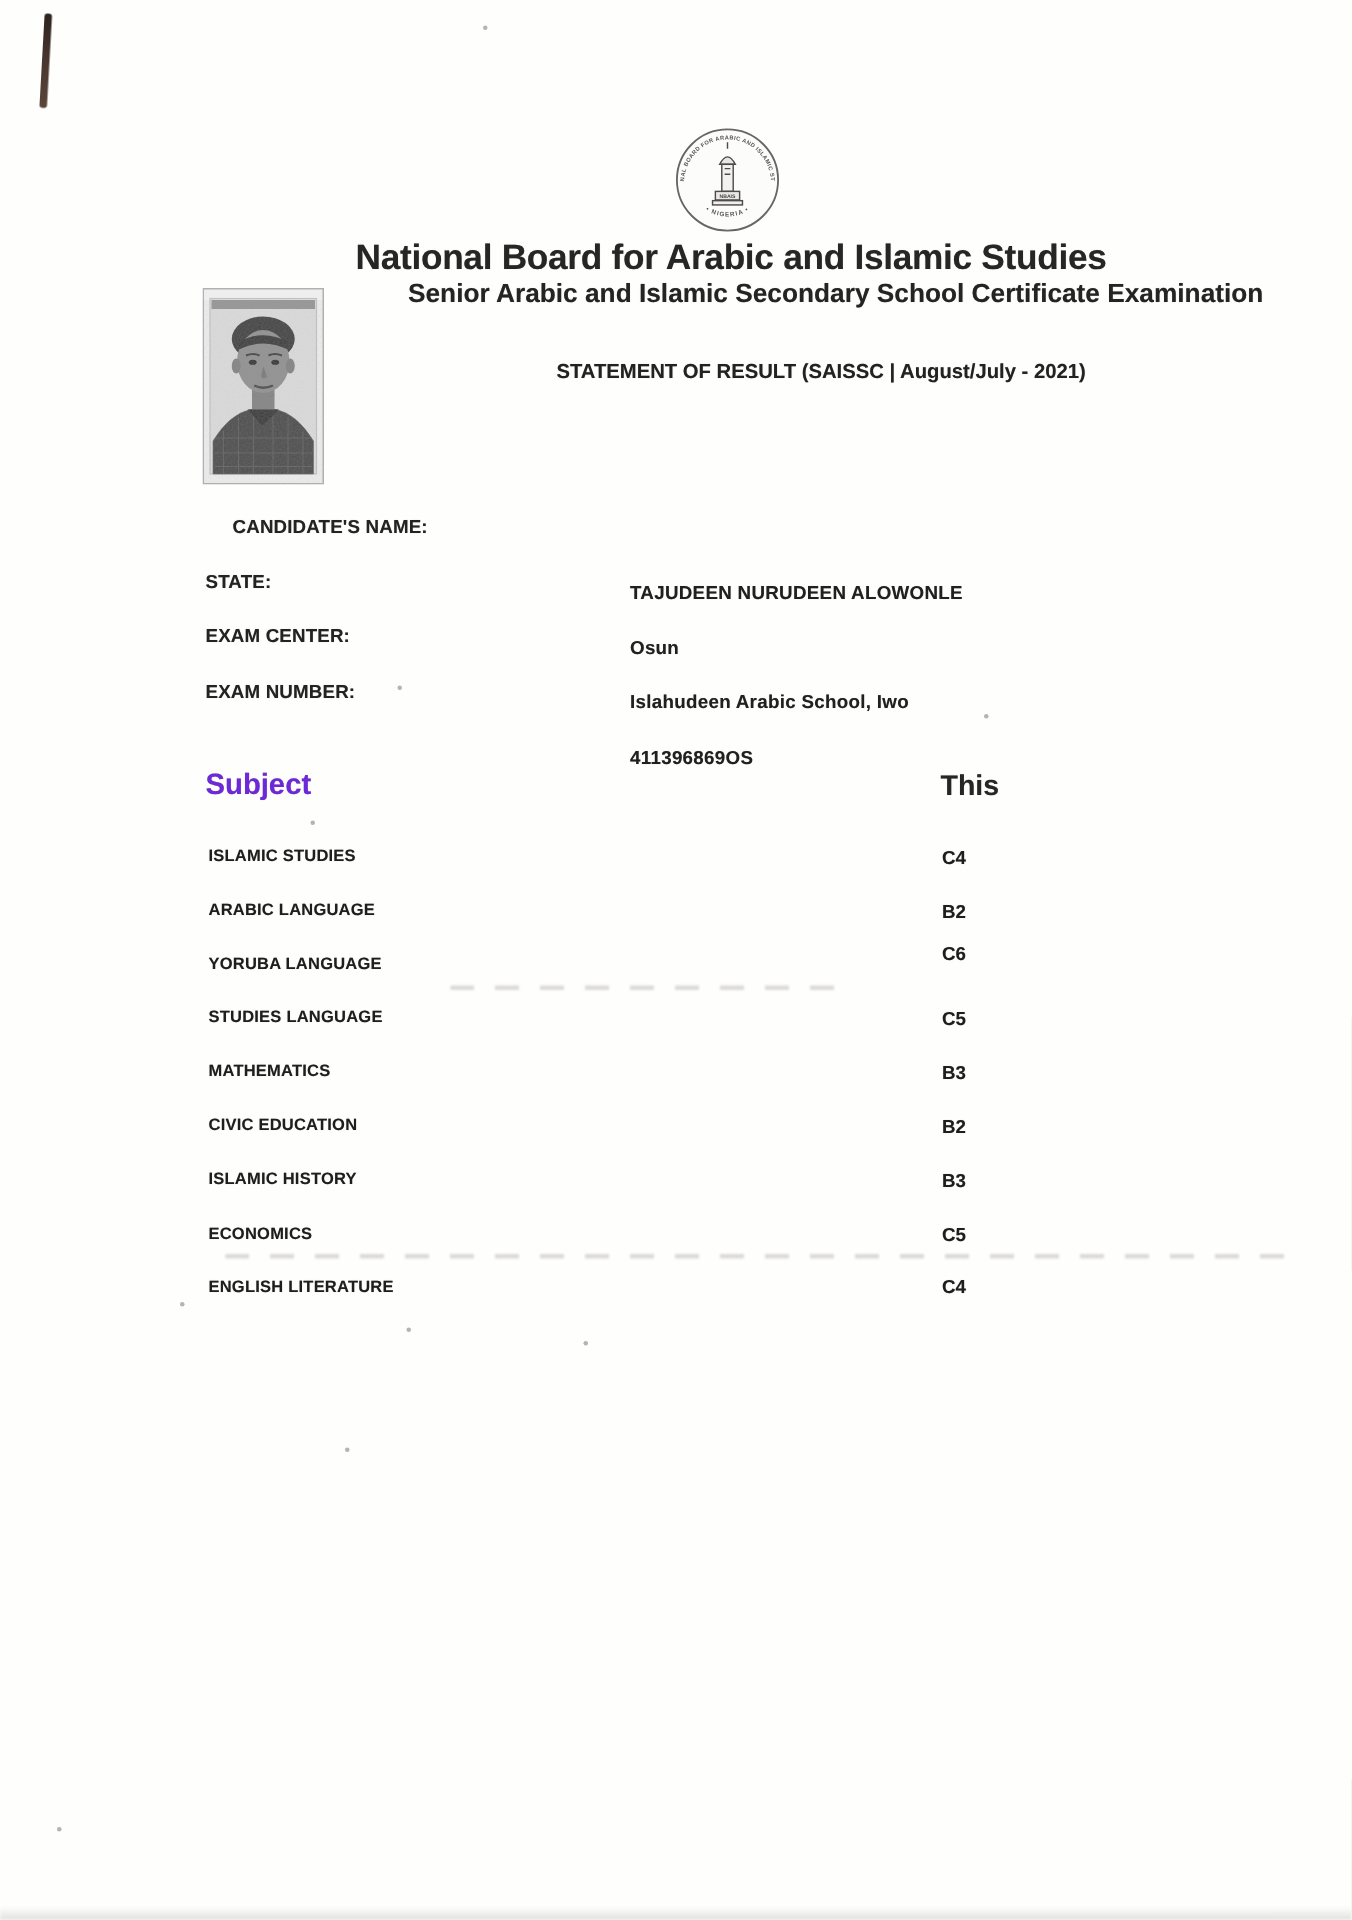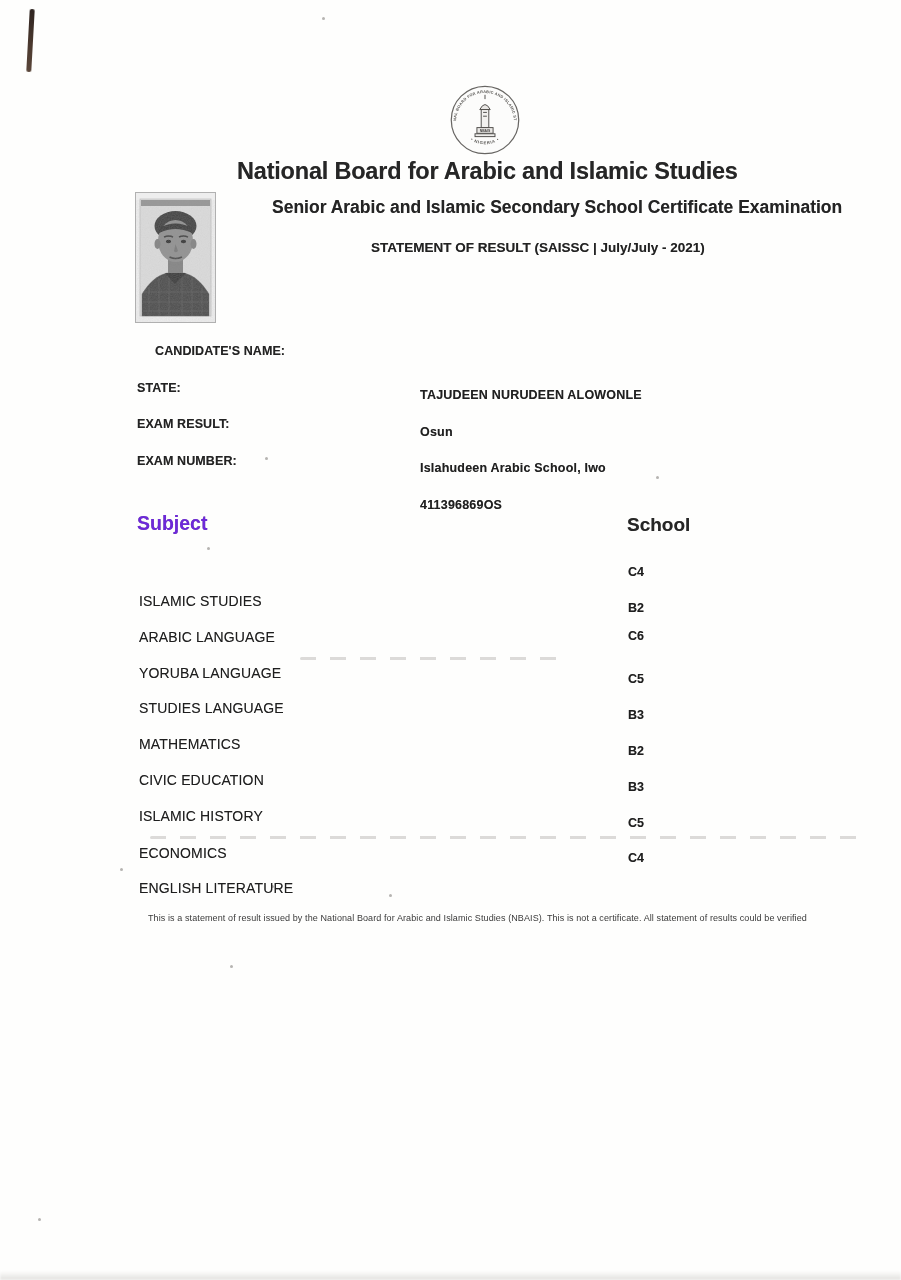--- a/index.html
+++ b/index.html
@@ -26,34 +26,34 @@
     background:repeating-linear-gradient(90deg,rgba(140,137,132,.55) 0 16px,rgba(140,137,132,0) 16px 30px);
   }
   .bottom-smudge{
     position:absolute;left:0;bottom:0;width:100%;height:9px;opacity:.5;filter:blur(1px);
     background:linear-gradient(to top,rgba(150,146,140,.55),rgba(150,146,140,0));
   }
 
   
   .seal{position:absolute;left:447px;top:82px;width:76px;height:76px;opacity:.92;filter:blur(.2px);}
   .doc-title{position:absolute;left:237px;top:158px;font-size:23.5px;font-weight:bold;letter-spacing:-.2px;color:#262626;}
-  .doc-subtitle{position:absolute;left:272px;top:197px;font-size:17.5px;font-weight:bold;color:#242424;}
+  .doc-subtitle{position:absolute;left:272px;top:185px;font-size:17.5px;font-weight:bold;color:#242424;}
   .doc-statement{position:absolute;left:371px;top:240px;font-size:13.5px;font-weight:bold;color:#222;}
 
   
   .photo{position:absolute;left:135px;top:192px;width:81px;height:131px;filter:grayscale(1) contrast(.96) blur(.25px);}
 
   
   .field-label{position:absolute;left:137px;font-size:12.5px;font-weight:bold;color:#232323;letter-spacing:.1px;}
   .field-value{position:absolute;left:420px;font-size:12.5px;font-weight:bold;color:#202020;letter-spacing:.2px;margin-top:44px;}
 
   
   .col-head-subject{position:absolute;left:137px;top:512px;font-size:19.5px;font-weight:600;color:#6d28d9;}
   .col-head-grade{position:absolute;left:627px;top:514px;font-size:19px;font-weight:600;color:#262626;}
-  .srow-subject{position:absolute;left:139px;font-size:14px;font-weight:normal;color:#1e1e1e;letter-spacing:.15px;margin-top:28px;}
+  .srow-subject{position:absolute;left:139px;font-size:11px;font-weight:bold;color:#1e1e1e;letter-spacing:.15px;}
   .srow-grade{position:absolute;left:628px;font-size:12.5px;font-weight:bold;color:#1e1e1e;}
 
   .disclaimer{position:absolute;left:148px;top:913px;width:700px;font-size:9px;color:#3a3a3a;letter-spacing:.1px;}
 </style>
 </head>
 <body>
 
 <div class="page">
 
   <div class="pen-mark"></div>
@@ -90,21 +90,21 @@
       <line x1="38" y1="32" x2="42" y2="32"></line>
       <line x1="38" y1="36" x2="42" y2="36"></line>
       <rect x="31.5" y="48" width="17" height="6" fill="#e9e7e4"></rect>
       <rect x="29.5" y="54.5" width="21" height="3" fill="#efeeec"></rect>
     </g>
     <text x="40" y="52.6" font-size="3.6" font-weight="bold" fill="#333130" text-anchor="middle" font-family="Liberation Sans, sans-serif">NBAIS</text>
   </svg>
 
   <div class="doc-title soft">National Board for Arabic and Islamic Studies</div>
   <div class="doc-subtitle soft">Senior Arabic and Islamic Secondary School Certificate Examination</div>
-  <div class="doc-statement soft">STATEMENT OF RESULT (SAISSC | July/July - 2021)</div>
+  <div class="doc-statement soft">STATEMENT OF RESULT (SAISSC | August/July - 2021)</div>
 
   <svg class="photo" viewBox="0 0 81 131">
     <defs>
       <filter id="grain">
           <feTurbulence type="fractalNoise" baseFrequency="0.9" numOctaves="2" result="n"></feTurbulence>
         <feColorMatrix in="n" type="matrix" values="0 0 0 0 0.4  0 0 0 0 0.38  0 0 0 0 0.36  0 0 0 0.18 0"></feColorMatrix>
         <feComposite operator="over" in2="SourceGraphic"></feComposite>
         </filter>
     </defs>
     <rect x="0.5" y="0.5" width="80" height="130" fill="#f4f3f0" stroke="#b7b3ac" stroke-width="1"></rect>
@@ -145,28 +145,28 @@
       <path d="M33,71 Q40.5,75 48,71" stroke="#8a8279" stroke-width=".8" fill="none" opacity=".7"></path>
     </g>
   </svg>
 
   <div class="field-label soft" style="top:344px;margin-left:18px;">CANDIDATE'S NAME:</div>
   <div class="field-value soft" style="top:344px;">TAJUDEEN NURUDEEN ALOWONLE</div>
 
   <div class="field-label soft" style="top:381px;">STATE:</div>
   <div class="field-value soft" style="top:381px;">Osun</div>
 
-  <div class="field-label soft" style="top:417px;">EXAM RESULT:</div>
+  <div class="field-label soft" style="top:417px;">EXAM CENTER:</div>
   <div class="field-value soft" style="top:417px;">Islahudeen Arabic School, Iwo</div>
 
   <div class="field-label soft" style="top:454px;">EXAM NUMBER:</div>
   <div class="field-value soft" style="top:454px;">411396869OS</div>
 
   <div class="col-head-subject soft">Subject</div>
-  <div class="col-head-grade soft">School</div>
+  <div class="col-head-grade soft">This</div>
 
   <div class="srow-subject soft" style="top:565px;">ISLAMIC STUDIES</div>
   <div class="srow-grade soft" style="top:565px;">C4</div>
 
   <div class="srow-subject soft" style="top:601px;">ARABIC LANGUAGE</div>
   <div class="srow-grade soft" style="top:601px;">B2</div>
 
   <div class="srow-subject soft" style="top:637px;">YORUBA LANGUAGE</div>
   <div class="srow-grade soft" style="top:629px;">C6</div>
 
@@ -181,15 +181,14 @@
 
   <div class="srow-subject soft" style="top:780px;">ISLAMIC HISTORY</div>
   <div class="srow-grade soft" style="top:780px;">B3</div>
 
   <div class="srow-subject soft" style="top:817px;">ECONOMICS</div>
   <div class="srow-grade soft" style="top:816px;">C5</div>
 
   <div class="srow-subject soft" style="top:852px;">ENGLISH LITERATURE</div>
   <div class="srow-grade soft" style="top:851px;">C4</div>
 
-  <div class="disclaimer">This is a statement of result issued by the National Board for Arabic and Islamic Studies (NBAIS). This is not a certificate. All statement of results could be verified</div>
 
 </div>
 
 </body></html>

